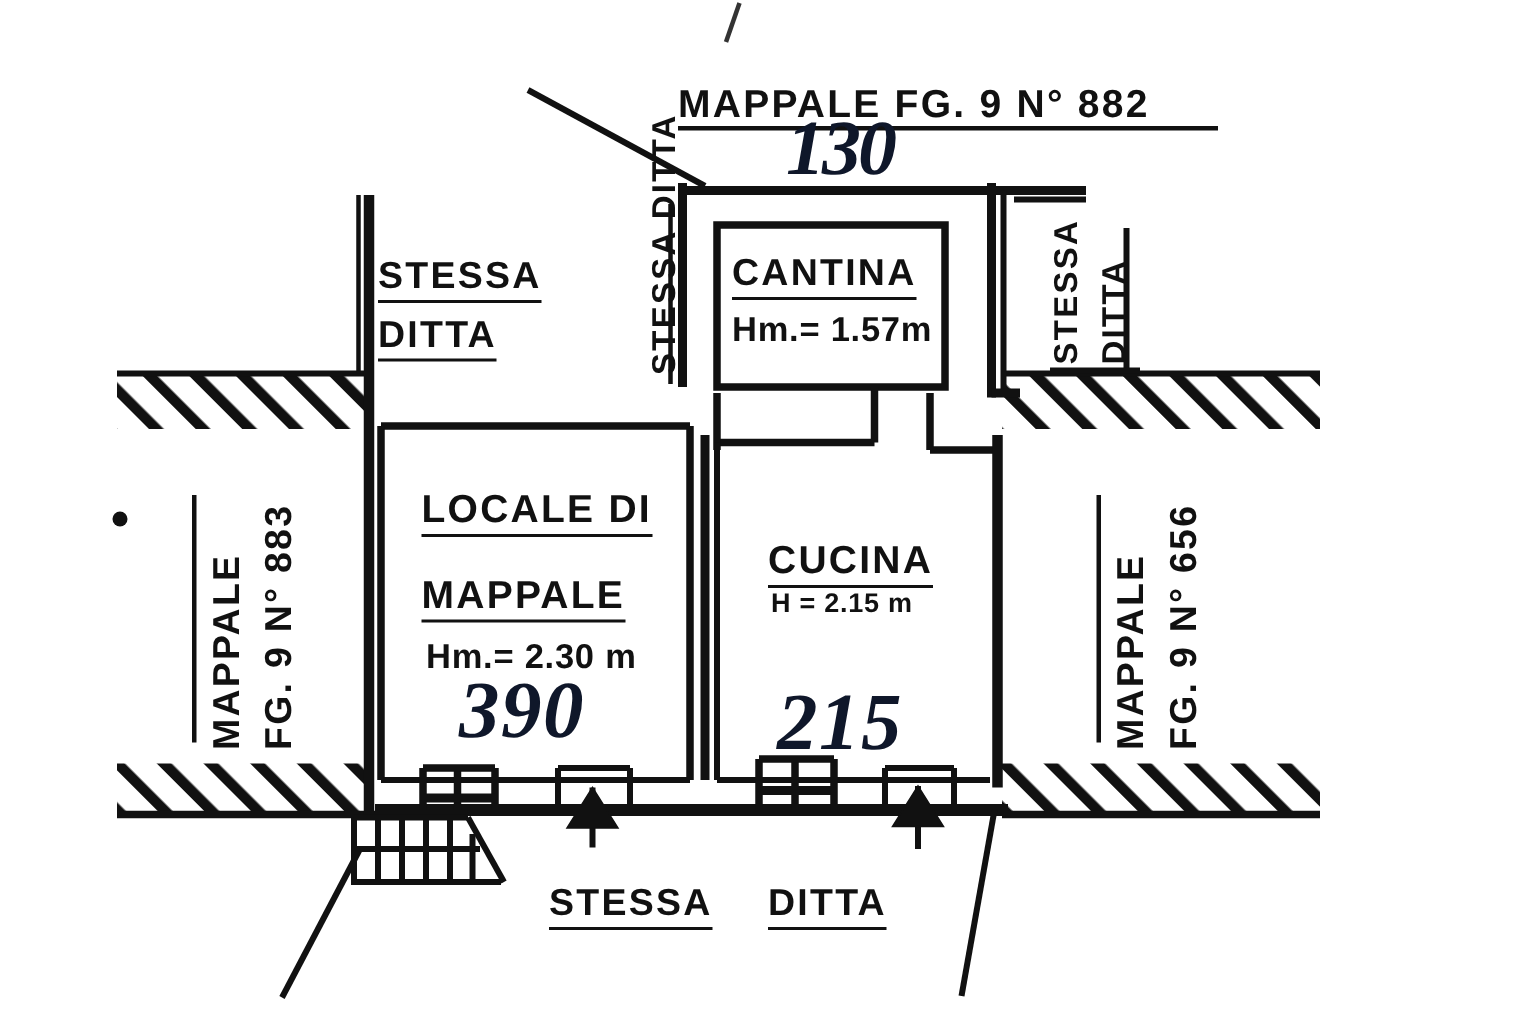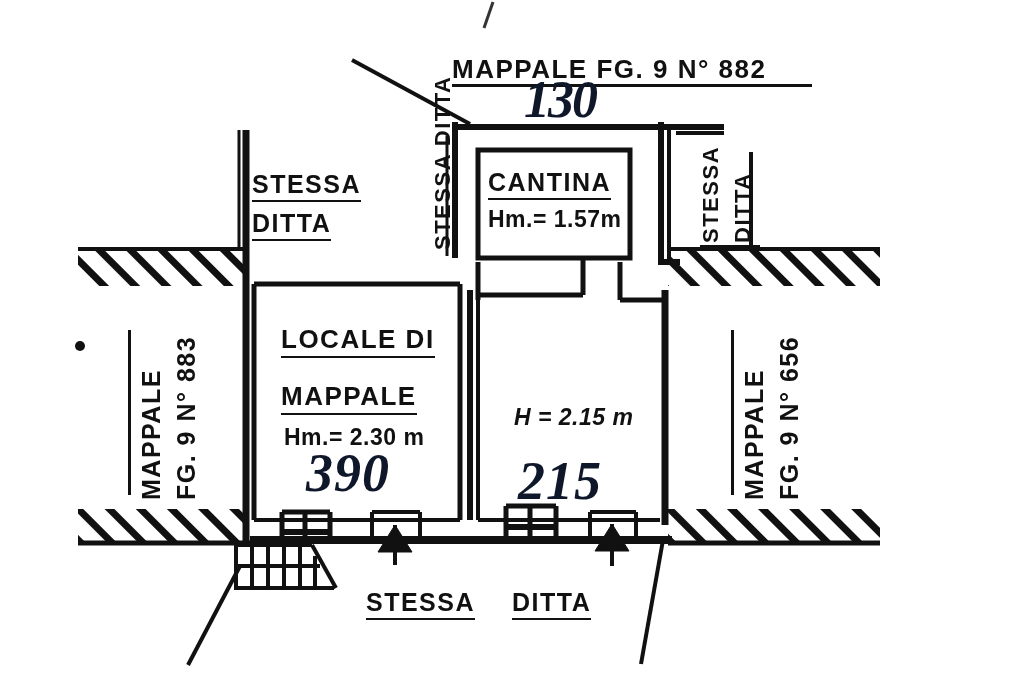--- a/index.html
+++ b/index.html
@@ -161,19 +161,20 @@
 
   <div class="lbl rot90" style="left:740px;top:500px;font-size:25px;">MAPPALE</div>
   <div style="position:absolute;left:731px;top:330px;width:3px;height:165px;background:#111;"></div>
   <div class="lbl rot90" style="left:775px;top:500px;font-size:25px;">FG. 9  N° 656</div>
 
   <div class="lbl ul" style="left:281px;top:324px;font-size:26px;">LOCALE   DI</div>
   <div class="lbl ul" style="left:281px;top:381px;font-size:26px;">MAPPALE</div>
   <div class="lbl" style="left:284px;top:424px;font-size:23px;letter-spacing:0.5px;text-align:center;">Hm.= 2.30 m</div>
   <div class="hand" style="left:306px;top:442px;font-size:54px;letter-spacing:1px;">390</div>
 
-  <div class="lbl" style="left:514px;top:404px;font-size:23px;letter-spacing:0.5px;font-style:italic;">H = 2.15 m</div>
+  <div class="lbl ul" style="left:512px;top:358px;font-size:26px;">CUCINA</div>
+  <div class="lbl" style="left:514px;top:392px;font-size:18px;letter-spacing:0.5px;">H = 2.15 m</div>
   <div class="hand" style="left:518px;top:438px;font-size:54px;letter-spacing:1px;margin-top:12px;">215</div>
 
   <div class="lbl ul" style="left:366px;top:588px;font-size:25px;">STESSA</div>
   <div class="lbl ul" style="left:512px;top:588px;font-size:25px;">DITTA</div>
 
 </div>
 
 </body></html>

